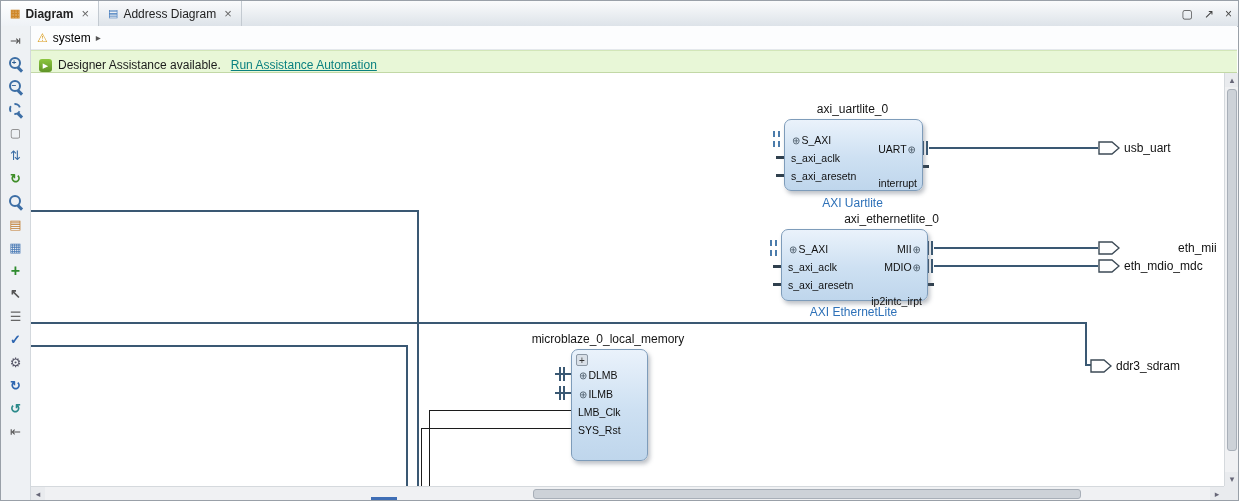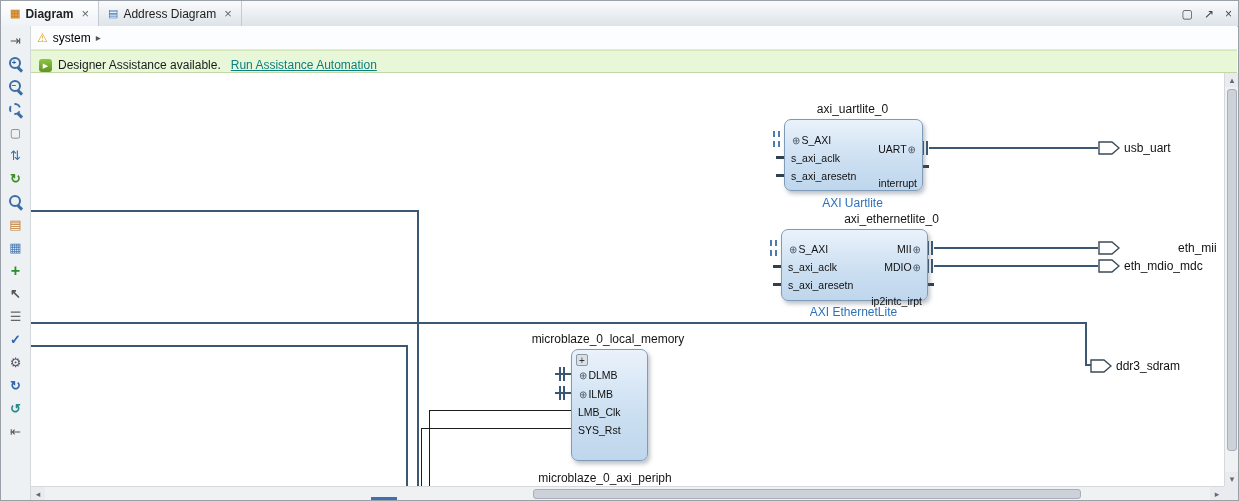--- a/index.html
+++ b/index.html
@@ -272,21 +272,20 @@
           <span>ILMB</span>
         </div>
       <div class="prow pl" style="top:55px">
           <span>LMB_Clk</span>
         </div>
       <div class="prow pl" style="top:73px">
           <span>SYS_Rst</span>
         </div>
     </div>
 
-    <div class="btitle" style="left:474px;top:398px;width:200px">microblaze_0_axi_periph</div>
 
     <div class="extport" style="left:1067px;top:68px"><svg width="22" height="14">
           <polygon class="pent" points="1,1 14,1 21,7 14,13 1,13"></polygon>
         </svg></div>
     <div class="extlabel" style="left:1089px;top:68px">usb_uart</div>
 
     <div class="extport" style="left:1067px;top:168px"><svg width="22" height="14">
           <polygon class="pent" points="1,1 14,1 21,7 14,13 1,13"></polygon>
         </svg></div>
     <div class="extlabel" style="left:1143px;top:168px">eth_mii</div>

